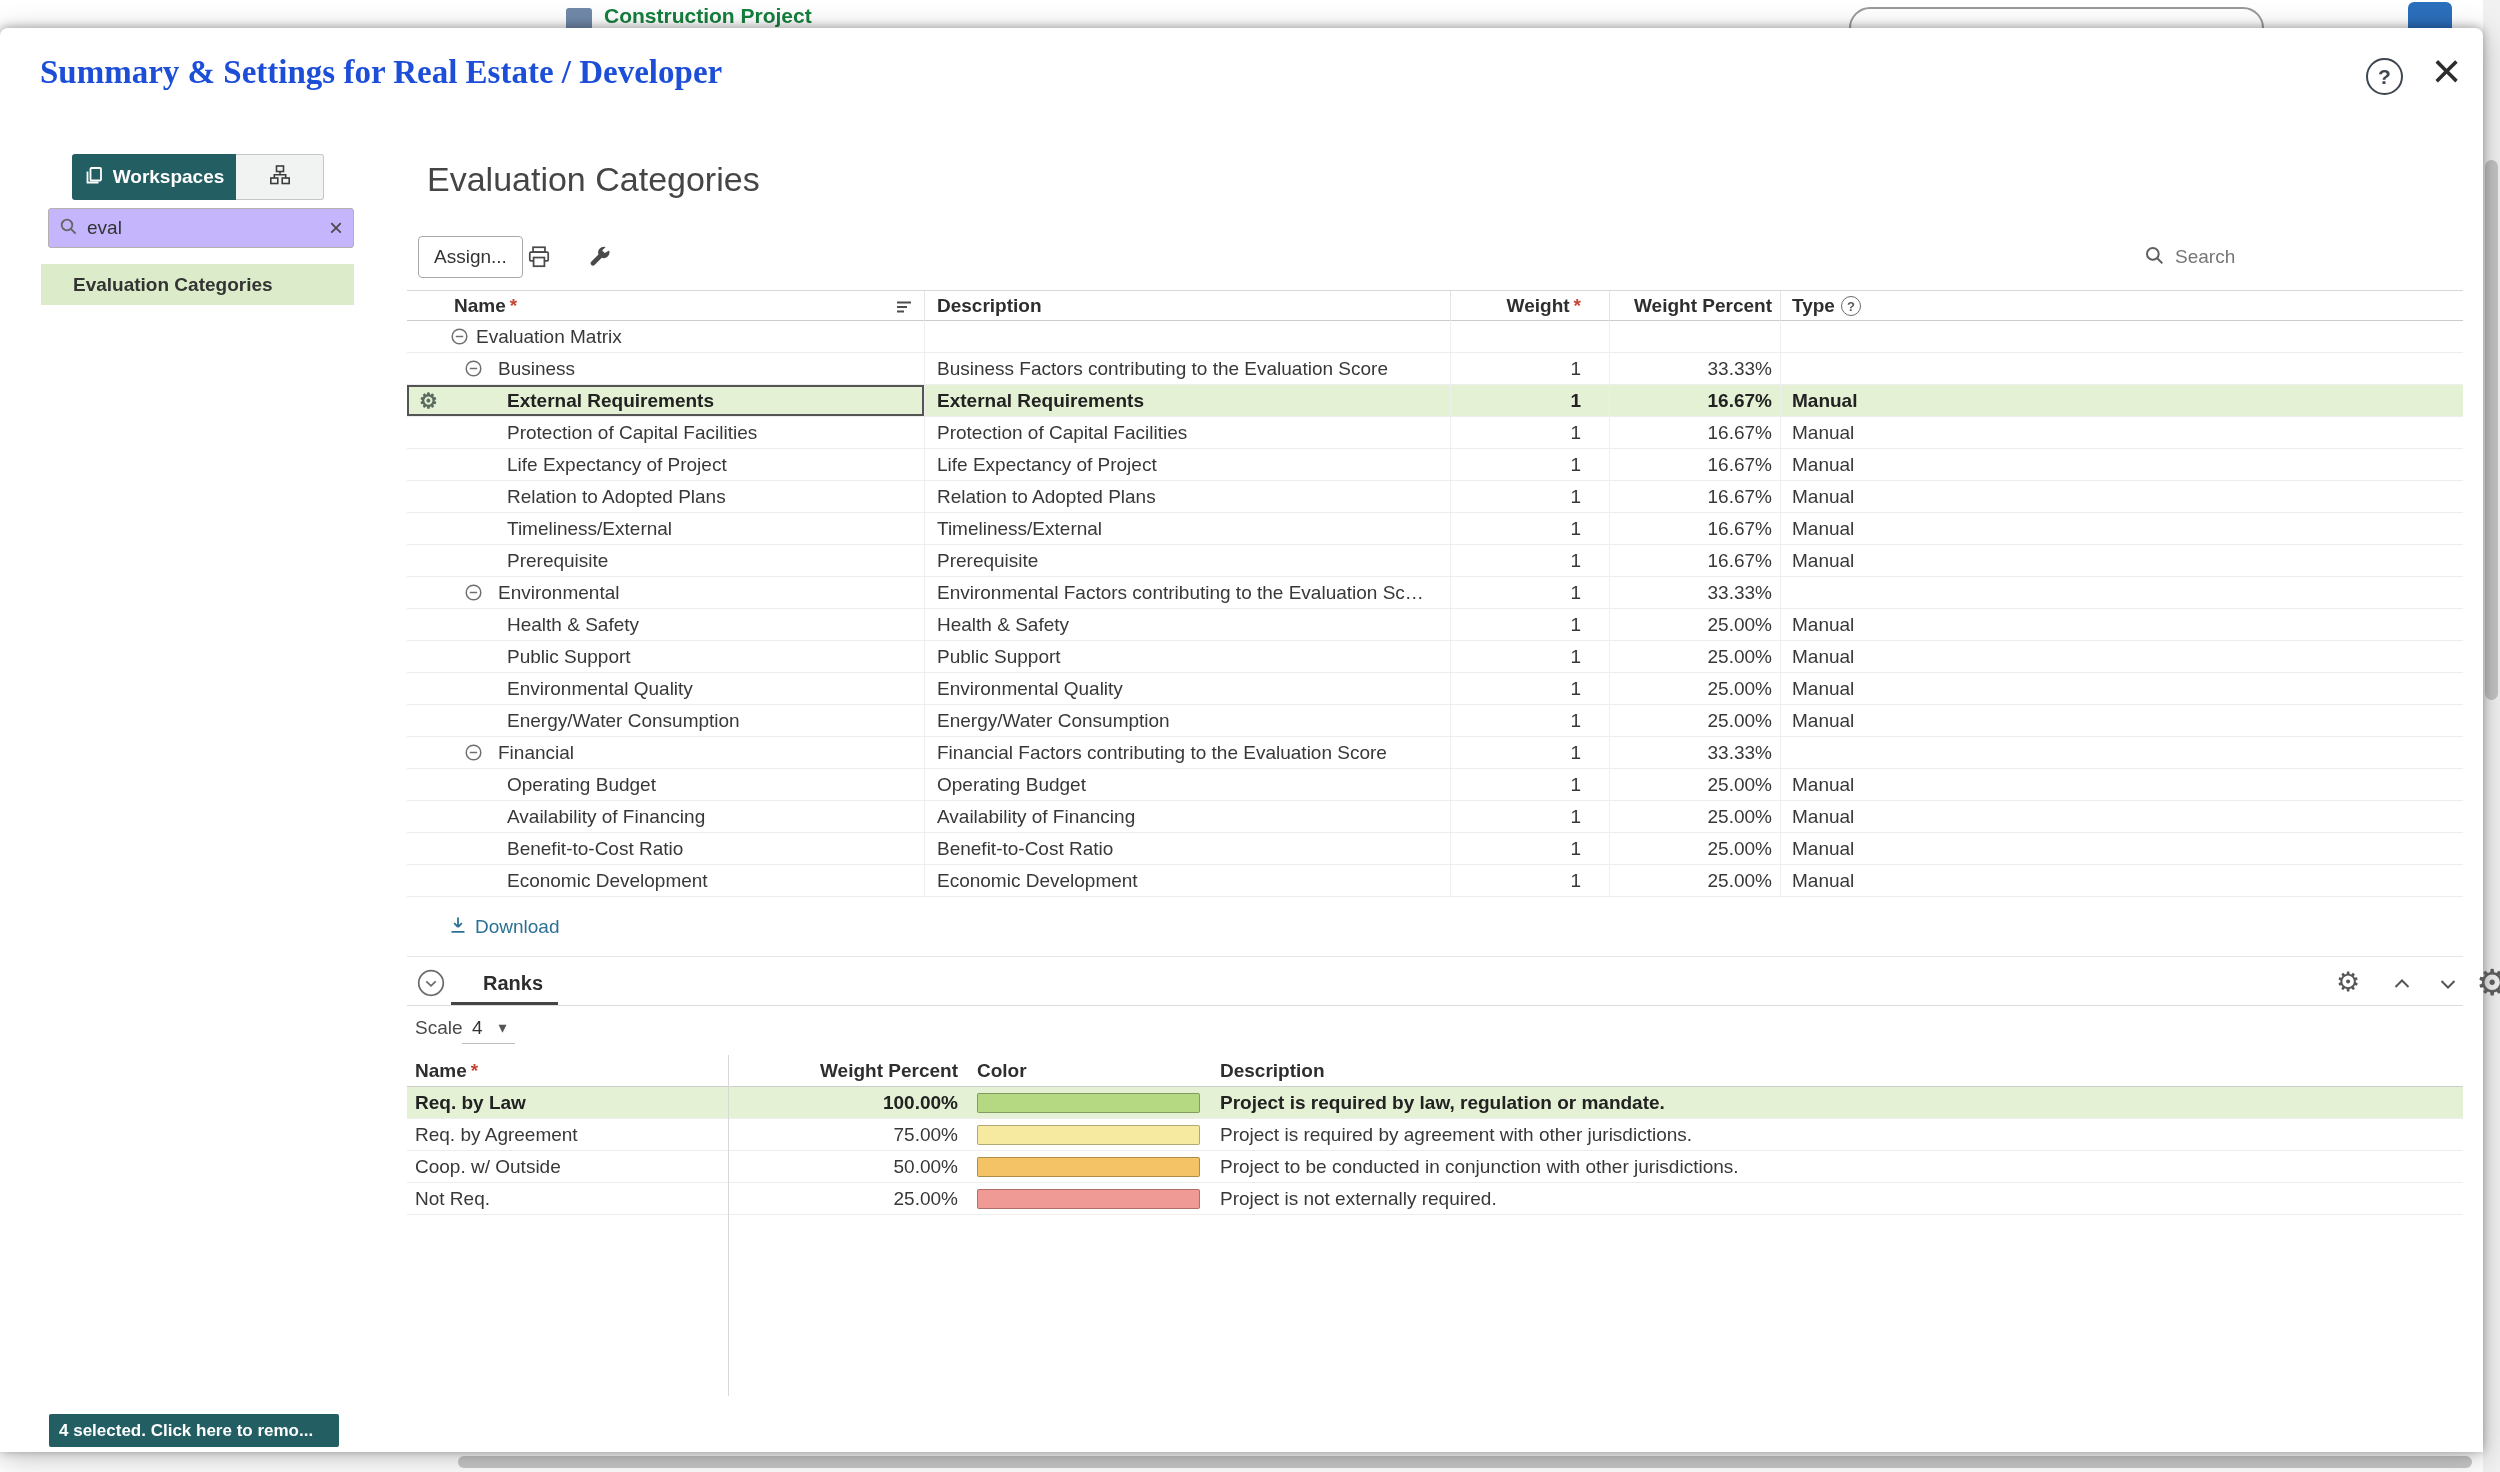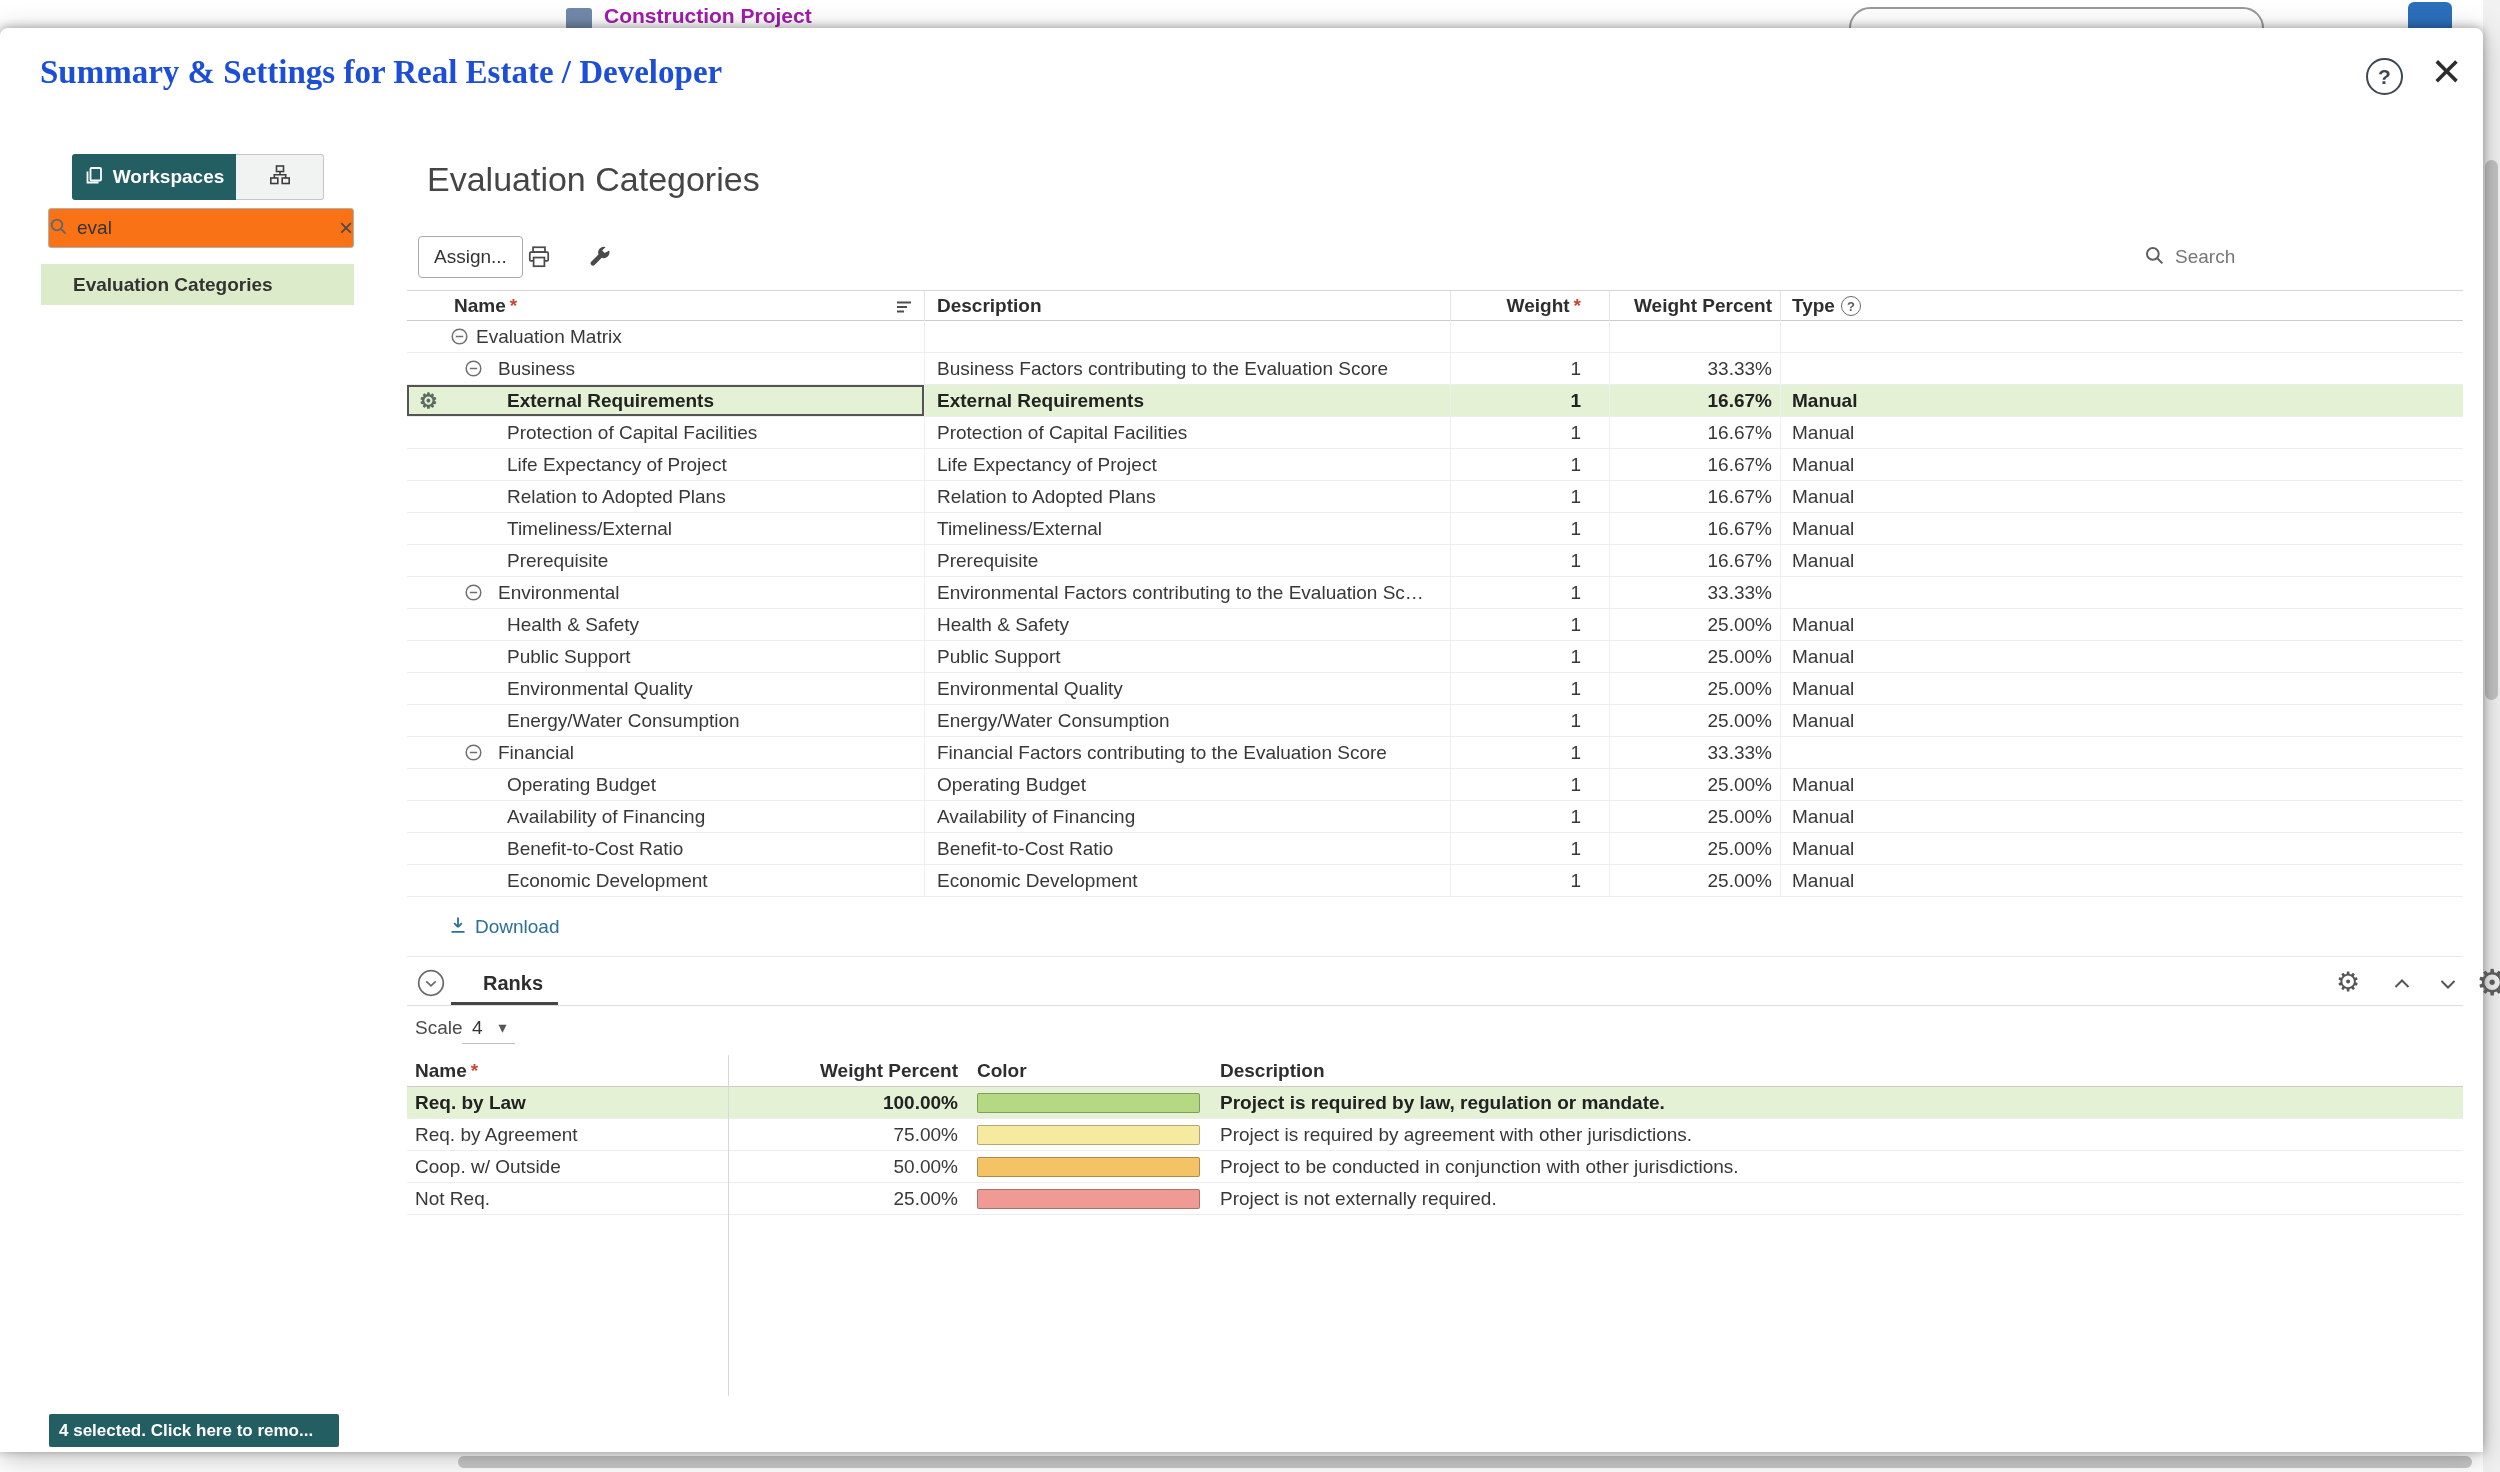--- a/index.html
+++ b/index.html
@@ -2,21 +2,21 @@
 <html style="--teal: #235e63; --row-green: #e4f1d5; --sidebar-green: #dcecca; --link: #2b7095; --required: #c74634;"><head>
 <meta charset="utf-8">
 <style>
   * { box-sizing: border-box; margin: 0; padding: 0; }
   html,body { width:2500px; height:1472px; overflow:hidden; background:#fff;
     font-family:"Liberation Sans", sans-serif; color:#383838; }
 
   
   .backdrop-top { position:absolute; left:0; top:0; width:2500px; height:30px; background:#fff; }
   .bk-icon { position:absolute; left:566px; top:8px; width:26px; height:22px; background:#7189a9; border-radius:3px; }
-  .bk-title { position:absolute; left:604px; top:4px; font-size:21px; font-weight:bold; color:#a21caf; white-space:nowrap; }
+  .bk-title { position:absolute; left:604px; top:4px; font-size:21px; font-weight:bold; color:#15803d; white-space:nowrap; }
   .bk-search { position:absolute; left:1849px; top:7px; width:415px; height:42px; border:2px solid #9a9a9a; border-radius:21px; background:#fff; }
   .bk-blue { position:absolute; left:2408px; top:2px; width:44px; height:40px; background:#2c6fbc; border-radius:6px; }
   .bk-hscroll { position:absolute; left:458px; top:1456px; width:2014px; height:12px; background:#c9c9c9; border-radius:6px; }
 
   
   .scrollbar { position:absolute; right:0; top:0; width:17px; height:1472px; background:#f1f1f1; }
   .scroll-thumb { position:absolute; left:2px; top:160px; width:13px; height:540px; background:#c3c3c3; border-radius:7px; }
   .float-gear { position:absolute; left:2476px; top:962px; font-size:36px; color:#5a5a5a; z-index:60; }
 
   
@@ -28,21 +28,21 @@
     display:flex; align-items:center; justify-content:center; font-size:21px; font-weight:bold; color:#3e4750; cursor:pointer; }
   .m-close { position:absolute; left:2432px; top:18px; font-size:50px; font-weight:400; color:#2d2d2d; line-height:1; cursor:pointer; }
 
   
   .tabs { position:absolute; left:72px; top:126px; height:46px; display:flex; }
   .tab-ws { width:164px; height:46px; background:var(--teal); color:#fff; font-weight:bold; font-size:19px;
     display:flex; align-items:center; justify-content:center; gap:9px; border-radius:3px 0 0 3px; cursor:pointer; }
   .tab-h { width:88px; height:46px; background:#f1f3f3; border:1px solid #c6c6c6; border-left:none; border-radius:0 3px 3px 0;
     display:flex; align-items:center; justify-content:center; cursor:pointer; }
   .s-search { position:absolute; left:48px; top:180px; width:306px; height:40px; border:1px solid #b1b1b1; border-radius:3px;
-    background:#f97316; display:flex; align-items:center; padding:0 0; }
+    background:#c4b5fd; display:flex; align-items:center; padding:0 10px; }
   .s-search input { border:none; outline:none; flex:1; font-size:19px; color:#333; margin-left:9px; min-width:0;
     font-family:"Liberation Sans", sans-serif; background:transparent; }
   .s-clear { font-size:24px; color:#4a4a4a; cursor:pointer; line-height:1; }
   .s-item { position:absolute; left:41px; top:236px; width:313px; height:41px; background:var(--sidebar-green);
     display:flex; align-items:center; padding-left:32px; font-size:19px; font-weight:600; color:#333; cursor:pointer; }
   .sel-bar { position:absolute; left:49px; top:1386px; width:290px; height:33px; background:var(--teal); color:#fff;
     font-size:17px; font-weight:bold; line-height:33px; padding:0 10px; border-radius:2px; white-space:nowrap;
     overflow:hidden; cursor:pointer; }
 
   

